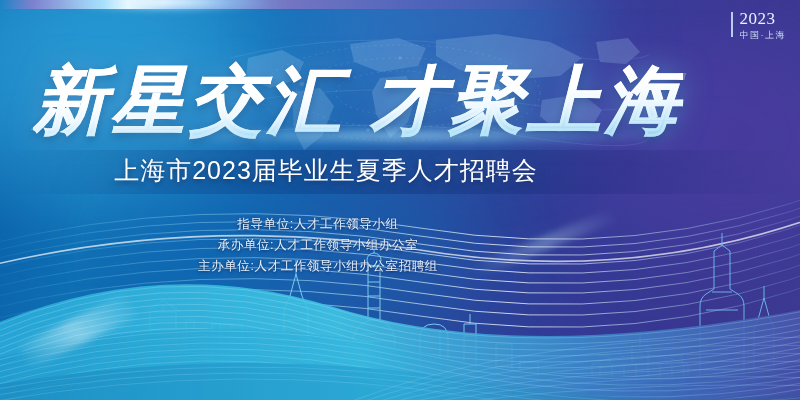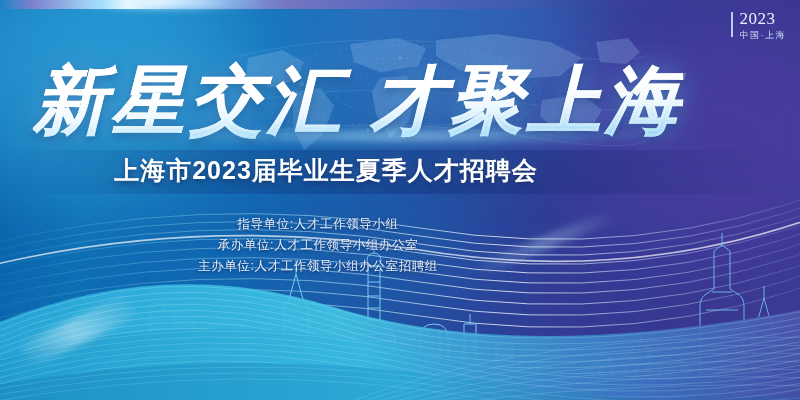--- a/index.html
+++ b/index.html
@@ -79,21 +79,21 @@
   .title .gap{display:inline-block;width:26px;}
   .title-glow{position:absolute;left:50%;top:128px;transform:translateX(-50%);
     width:560px;height:16px;border-radius:50%;
     background:radial-gradient(ellipse at center, rgba(190,240,255,.75), rgba(130,210,255,.25) 45%, rgba(130,210,255,0) 72%);
     filter:blur(4px);}
 
   
   .sub-band{position:absolute;left:0;top:150px;width:800px;height:44px;
     background:linear-gradient(90deg,rgba(8,40,110,0) 0%,rgba(10,40,110,.22) 22%,rgba(12,36,104,.30) 50%,rgba(14,34,100,.20) 78%,rgba(14,34,100,0) 100%);}
   .subtitle{position:absolute;left:0;top:154px;width:652px;text-align:center;
-    font-size:25px;font-weight:700;color:#ffffff;letter-spacing:1px;
+    font-size:25px;font-weight:400;color:#ffffff;letter-spacing:1px;
     text-shadow:0 2px 6px rgba(3,22,70,.75),0 0 12px rgba(120,190,255,.35);}
 
   
   .orgs{position:absolute;left:0;top:214px;width:636px;text-align:center;}
   .orgline{font-size:12.5px;color:#e7f0fc;letter-spacing:.6px;line-height:21px;
     text-shadow:0 1px 3px rgba(5,25,70,.8);}
 
   
   .sparkle{position:absolute;left:18px;bottom:56px;width:120px;height:26px;
     background:linear-gradient(70deg,rgba(255,255,255,0) 0%,rgba(255,255,255,.75) 48%,rgba(255,255,255,0) 100%);

